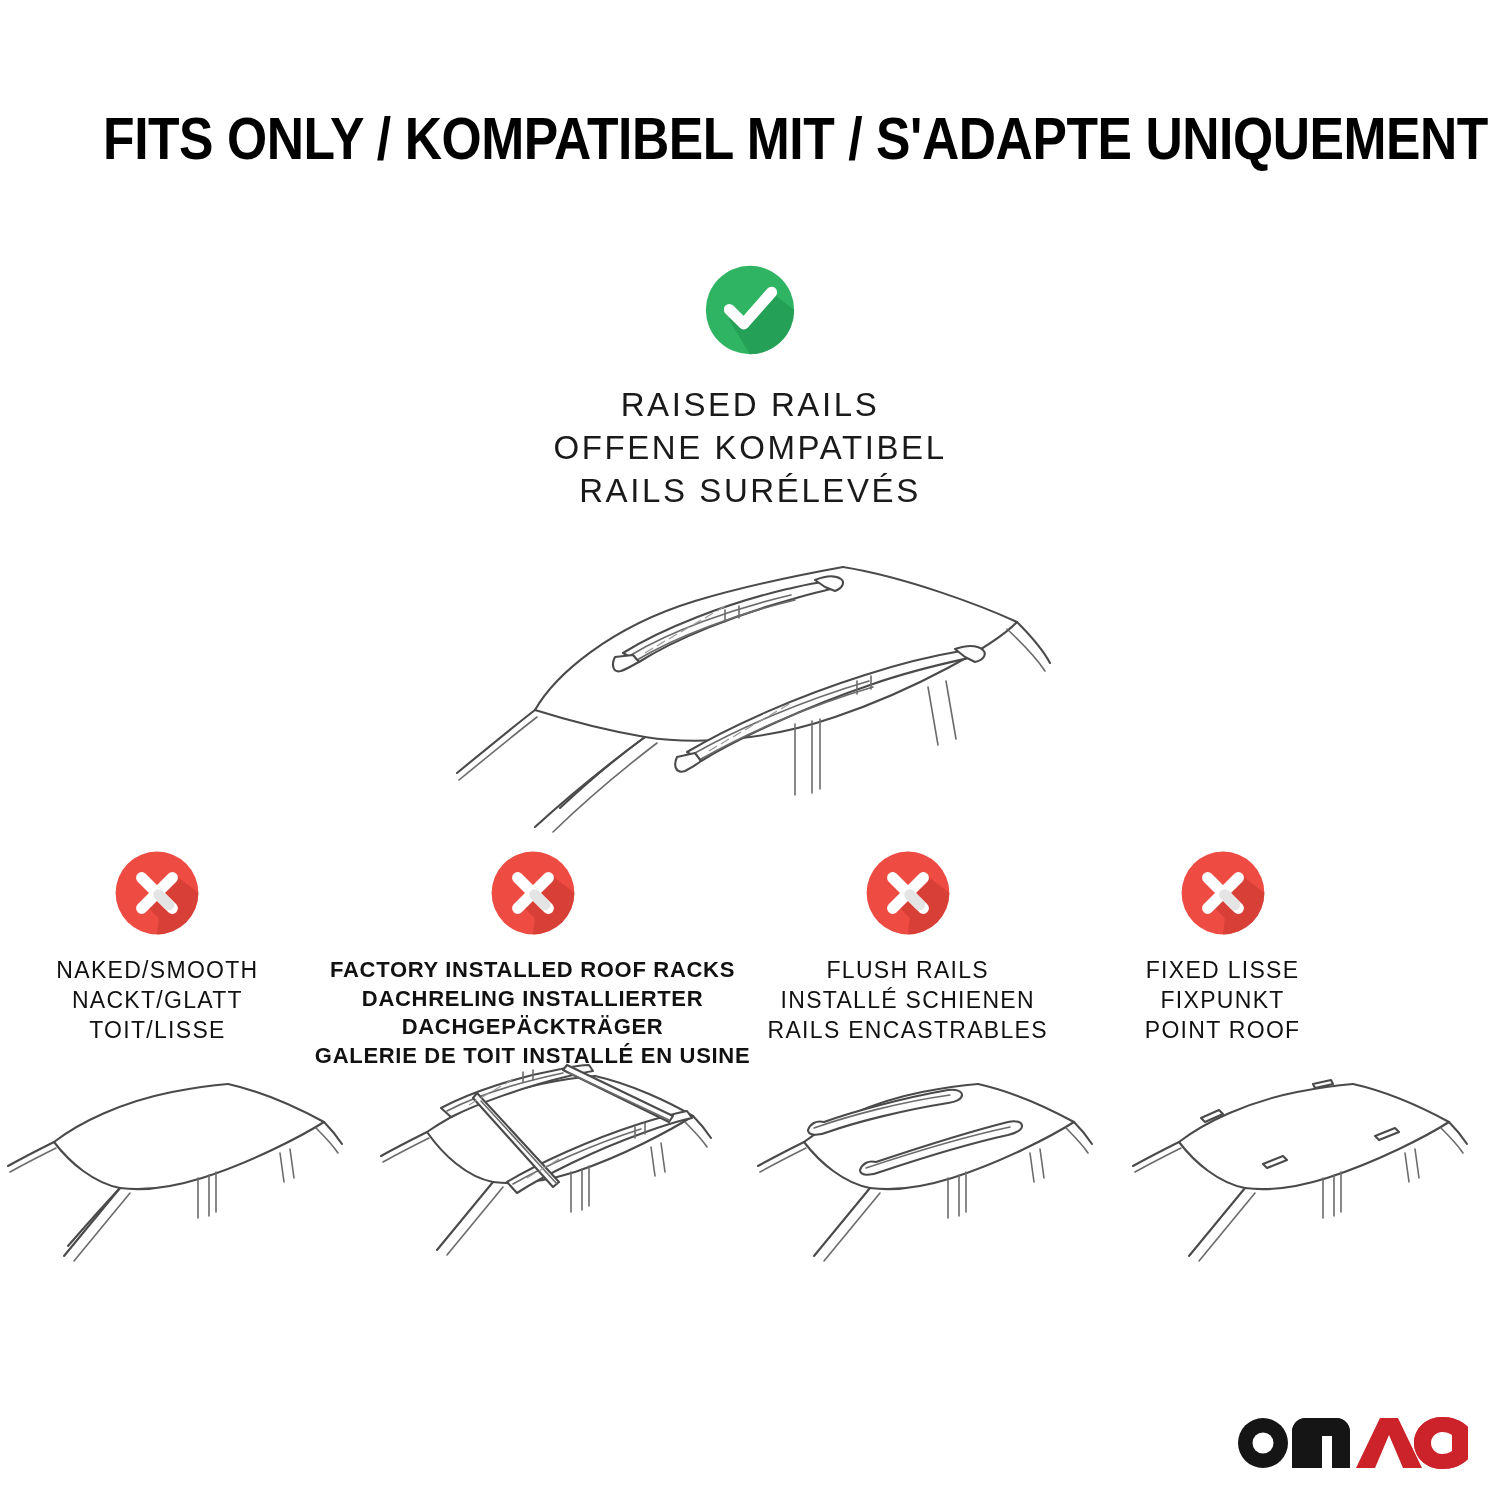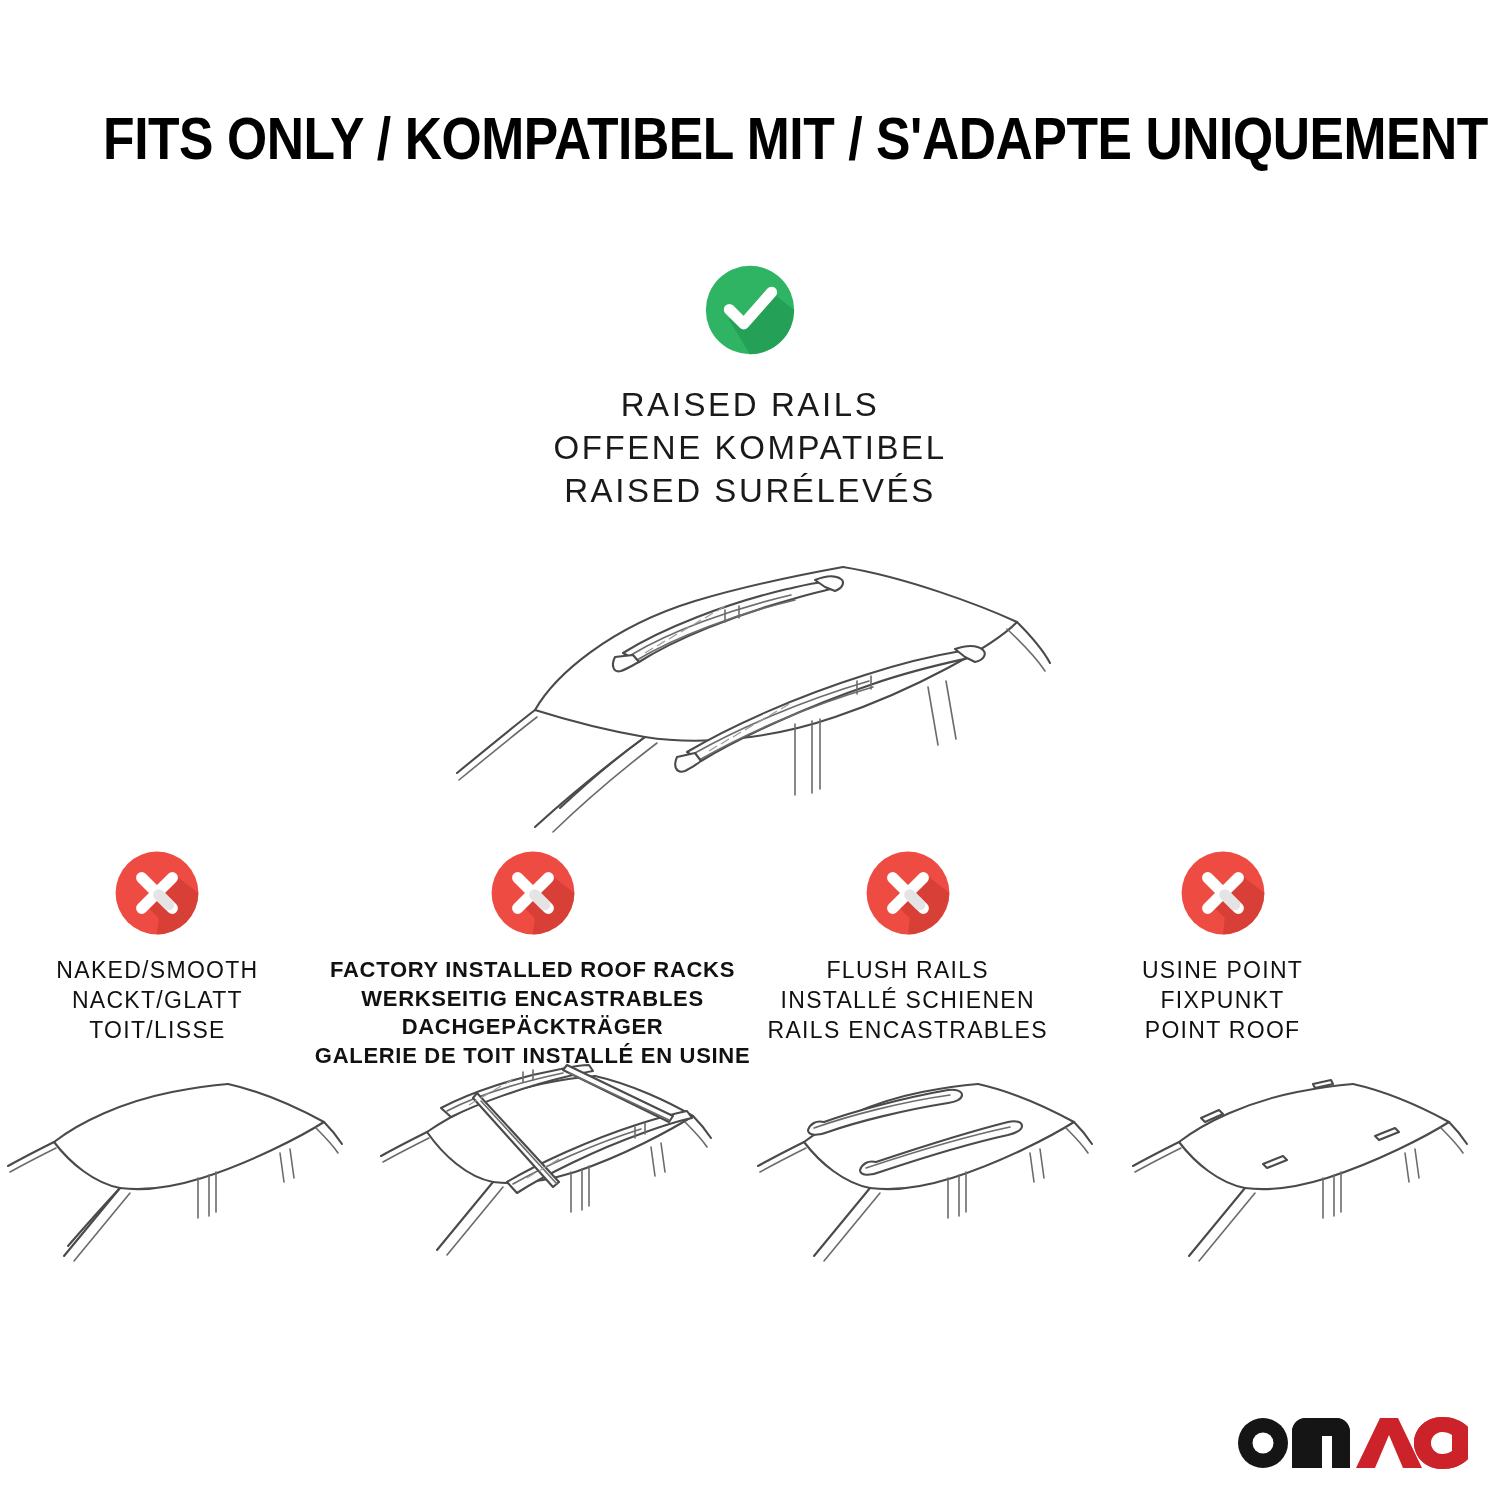--- a/index.html
+++ b/index.html
@@ -150,21 +150,21 @@
     <svg viewBox="0 0 100 100" aria-hidden="true">
       <circle cx="50" cy="50" r="46" fill="#2FB463"></circle>
       <path d="M50 96 A46 46 0 0 0 96 50 L70.5 30 L44 62 L32.5 52 L28 60 Z" fill="#1E8F4E" opacity="0.55"></path>
       <path d="M28.5 49.5 L43.5 64.5 L72.5 31.5" fill="none" stroke="#FFFFFF" stroke-width="11.5" stroke-linecap="round" stroke-linejoin="round"></path>
     </svg>
   </div>
 
   <div class="label-stack ok-label">
     <span class="ln">RAISED RAILS</span>
     <span class="ln">OFFENE KOMPATIBEL</span>
-    <span class="ln">RAISED SURÉLEVÉS</span>
+    <span class="ln">RAILS SURÉLEVÉS</span>
   </div>
 </div>
 
 <div class="hero-illu">
   <svg viewBox="0 0 710 330" aria-hidden="true">
 
     <path class="line" d="M 140 205 C 160 170 215 122 300 96 C 360 78 415 68 448 62"></path>
     <path class="line" d="M 448 62 C 510 72 585 100 622 117"></path>
     <path class="line" d="M 622 117 C 600 140 520 185 440 212 C 370 236 300 240 250 232"></path>
     <path class="line" d="M 250 232 C 215 226 175 216 140 205"></path>
@@ -235,21 +235,21 @@
     <div class="badge">
       <svg viewBox="0 0 100 100" aria-hidden="true">
         <circle cx="50" cy="50" r="46" fill="#EE4B42"></circle>
         <path d="M50 96 A46 46 0 0 0 96 50 L66 27 L50 43 L34 60 L52 78 Z" fill="#C5372F" opacity="0.55"></path>
         <path d="M33 33 L67 67 M67 33 L33 67" stroke="#FFFFFF" stroke-width="12.5" stroke-linecap="round"></path>
         <path d="M52 52 L63 63" stroke="#E0E0E0" stroke-width="12.5" stroke-linecap="round" opacity="0.85"></path>
       </svg>
     </div>
     <div class="label-stack col-label tight">
       <span class="ln">FACTORY INSTALLED ROOF RACKS</span>
-      <span class="ln">WERKSEITIG ENCASTRABLES</span>
+      <span class="ln">DACHRELING INSTALLIERTER</span>
       <span class="ln">DACHGEPÄCKTRÄGER</span>
       <span class="ln">GALERIE DE TOIT INSTALLÉ EN USINE</span>
     </div>
   </div>
 
   <div class="col">
     <div class="badge">
       <svg viewBox="0 0 100 100" aria-hidden="true">
         <circle cx="50" cy="50" r="46" fill="#EE4B42"></circle>
         <path d="M50 96 A46 46 0 0 0 96 50 L66 27 L50 43 L34 60 L52 78 Z" fill="#C5372F" opacity="0.55"></path>
@@ -267,21 +267,21 @@
   <div class="col">
     <div class="badge">
       <svg viewBox="0 0 100 100" aria-hidden="true">
         <circle cx="50" cy="50" r="46" fill="#EE4B42"></circle>
         <path d="M50 96 A46 46 0 0 0 96 50 L66 27 L50 43 L34 60 L52 78 Z" fill="#C5372F" opacity="0.55"></path>
         <path d="M33 33 L67 67 M67 33 L33 67" stroke="#FFFFFF" stroke-width="12.5" stroke-linecap="round"></path>
         <path d="M52 52 L63 63" stroke="#E0E0E0" stroke-width="12.5" stroke-linecap="round" opacity="0.85"></path>
       </svg>
     </div>
     <div class="label-stack col-label">
-      <span class="ln">USINE POINT</span>
+      <span class="ln">FIXED LISSE</span>
       <span class="ln">FIXPUNKT</span>
       <span class="ln">POINT ROOF</span>
     </div>
   </div>
 </div>
 
 <div class="illu-row">
 
   <div class="illu-cell">
     <svg viewBox="0 0 372 240" aria-hidden="true">

